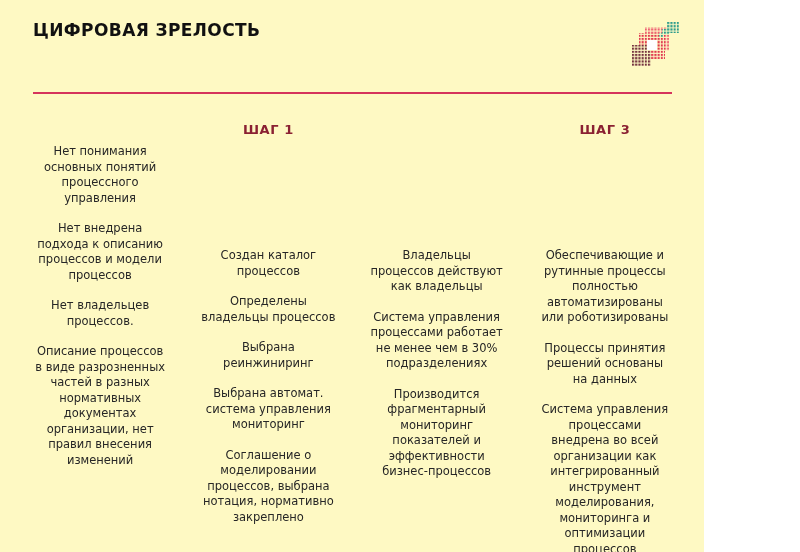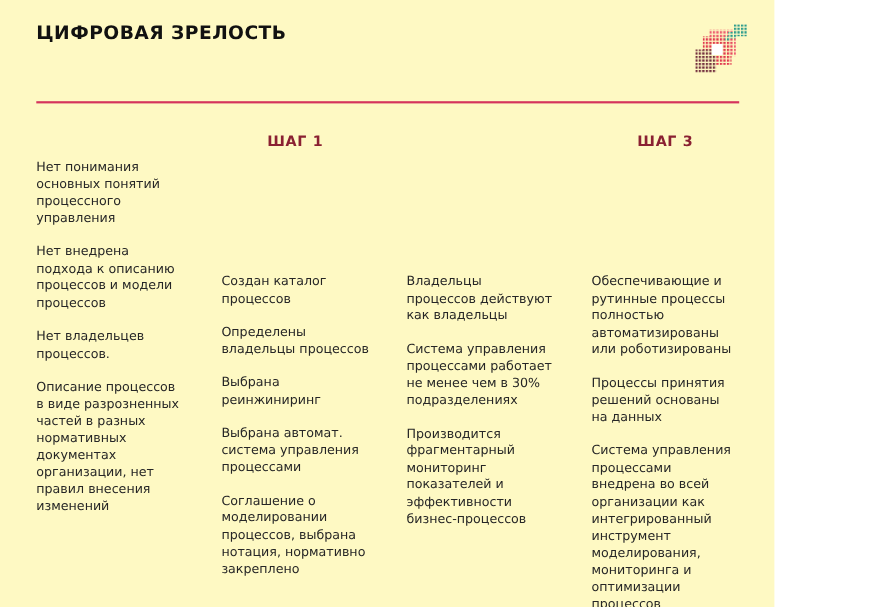--- a/index.html
+++ b/index.html
@@ -21,21 +21,21 @@
   .head{height:104px;display:flex;flex-direction:row;justify-content:center;}
   .mline{height:2px;background:var(--maroon);flex:none;}
   .step-label{text-align:center;font-weight:bold;font-size:13px;line-height:19px;
               color:var(--maroon);letter-spacing:.6px;flex:none;}
   .rules{margin-top:3px;flex:none;}
   .rules.deep{margin-top:8px;}
   .rule{height:11px;border-top:1px solid var(--rule);}
   .bar{height:11px;background:var(--bar);flex:none;}
 
   .texts{margin-top:24px;font-size:11.5px;line-height:15.5px;color:var(--text);}
-  .texts p{margin:0 0 15px 0;}
+  .texts p{margin:0 0 15px 0;text-align:center;}
   .texts p:last-child{margin-bottom:0;}
 </style>
 </head>
 <body>
 
 <div class="slide">
 
   <h1 class="title">
     <span>ЦИФРОВАЯ ЗРЕЛОСТЬ</span>
   </h1>
@@ -81,21 +81,21 @@
           <div class="rules">
             <div class="rule"></div>
             <div class="rule"></div>
           </div>
           <div class="bar"></div>
         </div>
         <div class="texts">
           <p>Создан каталог процессов</p>
           <p>Определены владельцы процессов</p>
           <p>Выбрана реинжиниринг</p>
-          <p>Выбрана автомат. система управления процессами</p>
+          <p>Выбрана автомат. система управления мониторинг</p>
           <p>Соглашение о моделировании процессов, выбрана нотация, нормативно закреплено</p>
         </div>
       </div>
       <div class="col">
         <div class="head">
           <div class="mline"></div>
           <div class="rules">
             <div class="rule"></div>
             <div class="rule"></div>
             <div class="rule"></div>

